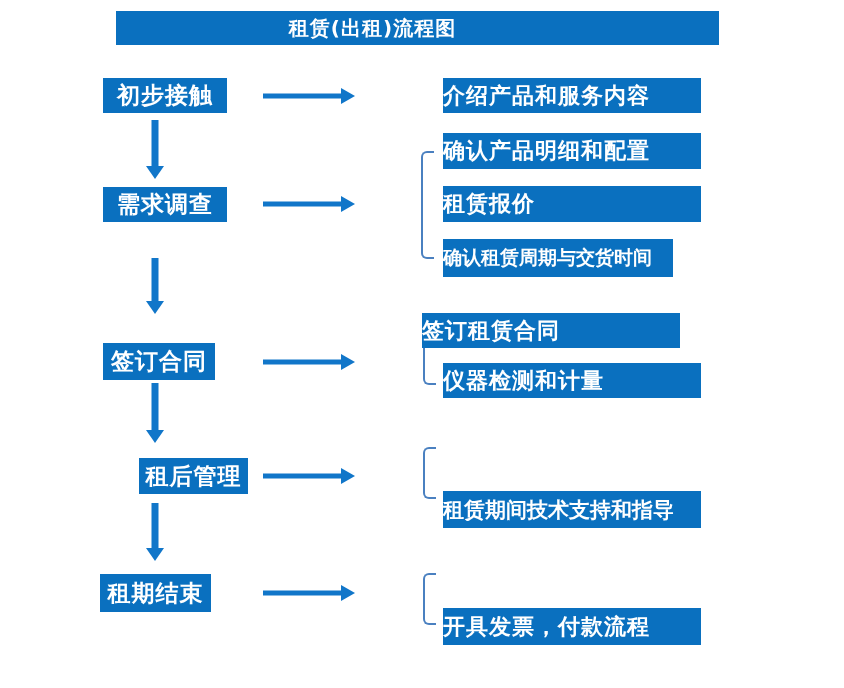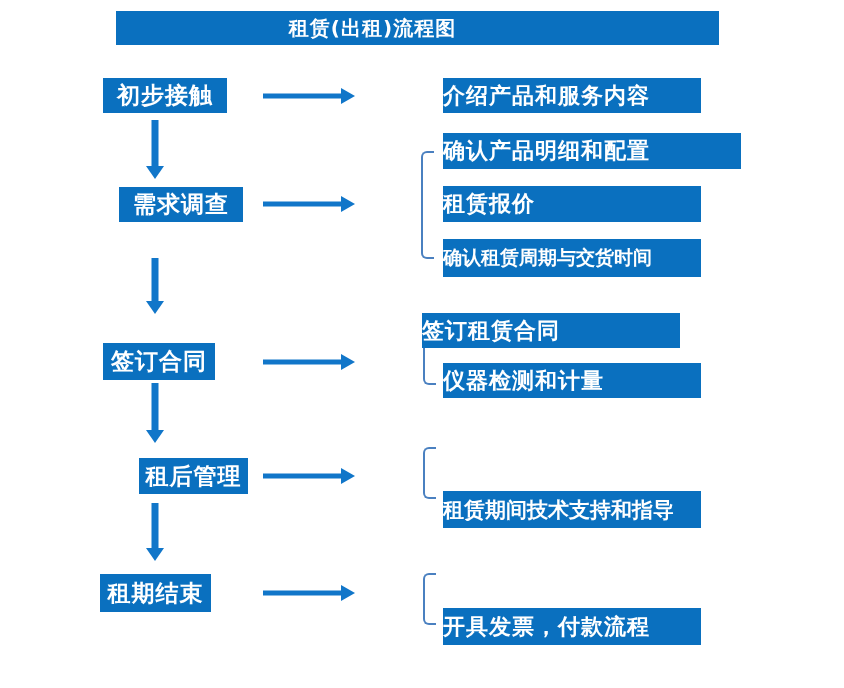--- a/index.html
+++ b/index.html
@@ -60,21 +60,21 @@
 
 <div class="canvas">
 
   <div class="bluebox title-bar">
     <span class="ttl">租赁(出租)流程图</span>
   </div>
 
   <div class="bluebox step" style="left:103px;top:78px;width:124px;height:35px;">
     <span>初步接触</span>
   </div>
-  <div class="bluebox step" style="left:119px;top:187px;width:124px;height:35px;">
+  <div class="bluebox step" style="left:103px;top:187px;width:124px;height:35px;">
     <span>需求调查</span>
   </div>
   <div class="bluebox step" style="left:103px;top:343px;width:112px;height:37px;">
     <span>签订合同</span>
   </div>
   <div class="bluebox step" style="left:100px;top:458px;width:109px;height:36px;margin-left:39px;">
     <span>租后管理</span>
   </div>
   <div class="bluebox step" style="left:100px;top:574px;width:111px;height:38px;">
     <span>租期结束</span>
@@ -120,27 +120,27 @@
 
   <div class="bracket" style="left:421px;top:151px;height:108px;"></div>
   <div class="bracket" style="left:423px;top:325px;height:60px;"></div>
   <div class="bracket" style="left:423px;top:447px;height:52px;"></div>
   <div class="bracket" style="left:423px;top:573px;height:52px;"></div>
 
   <div class="bluebox rbox" style="left:443px;top:78px;width:258px;height:35px;">
     <span>介绍产品和服务内容</span>
   </div>
 
-  <div class="bluebox rbox" style="left:443px;top:133px;width:298px;height:36px;font-family:Liberation Mono, monospace;">
+  <div class="bluebox rbox" style="left:443px;top:133px;width:258px;height:36px;font-family:Liberation Mono, monospace;">
     <span>确认产品明细和配置</span>
   </div>
   <div class="bluebox rbox" style="left:443px;top:186px;width:258px;height:36px;">
     <span>租赁报价</span>
   </div>
-  <div class="bluebox rbox small" style="left:443px;top:239px;width:258px;height:38px;">
+  <div class="bluebox rbox small" style="left:443px;top:239px;width:230px;height:38px;">
     <span>确认租赁周期与交货时间</span>
   </div>
 
   <div class="bluebox rbox" style="left:422px;top:313px;width:258px;height:35px;">
     <span>签订租赁合同</span>
   </div>
   <div class="bluebox rbox" style="left:443px;top:363px;width:258px;height:35px;">
     <span>仪器检测和计量</span>
   </div>
 

